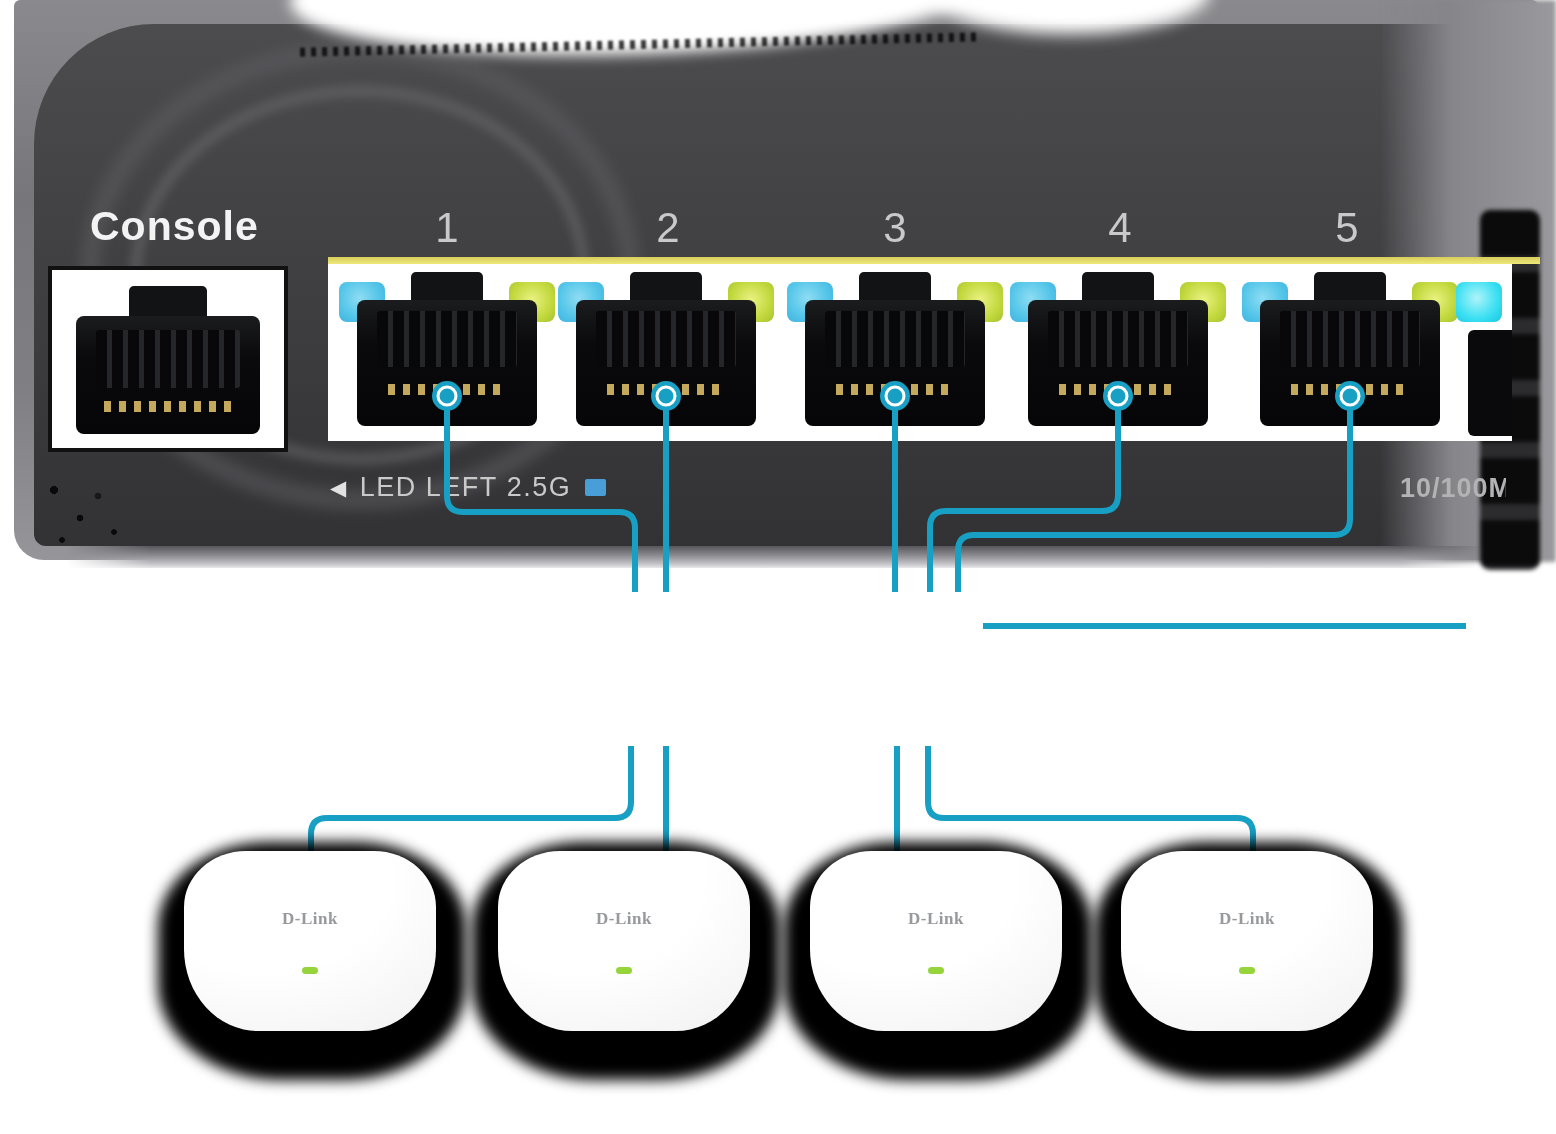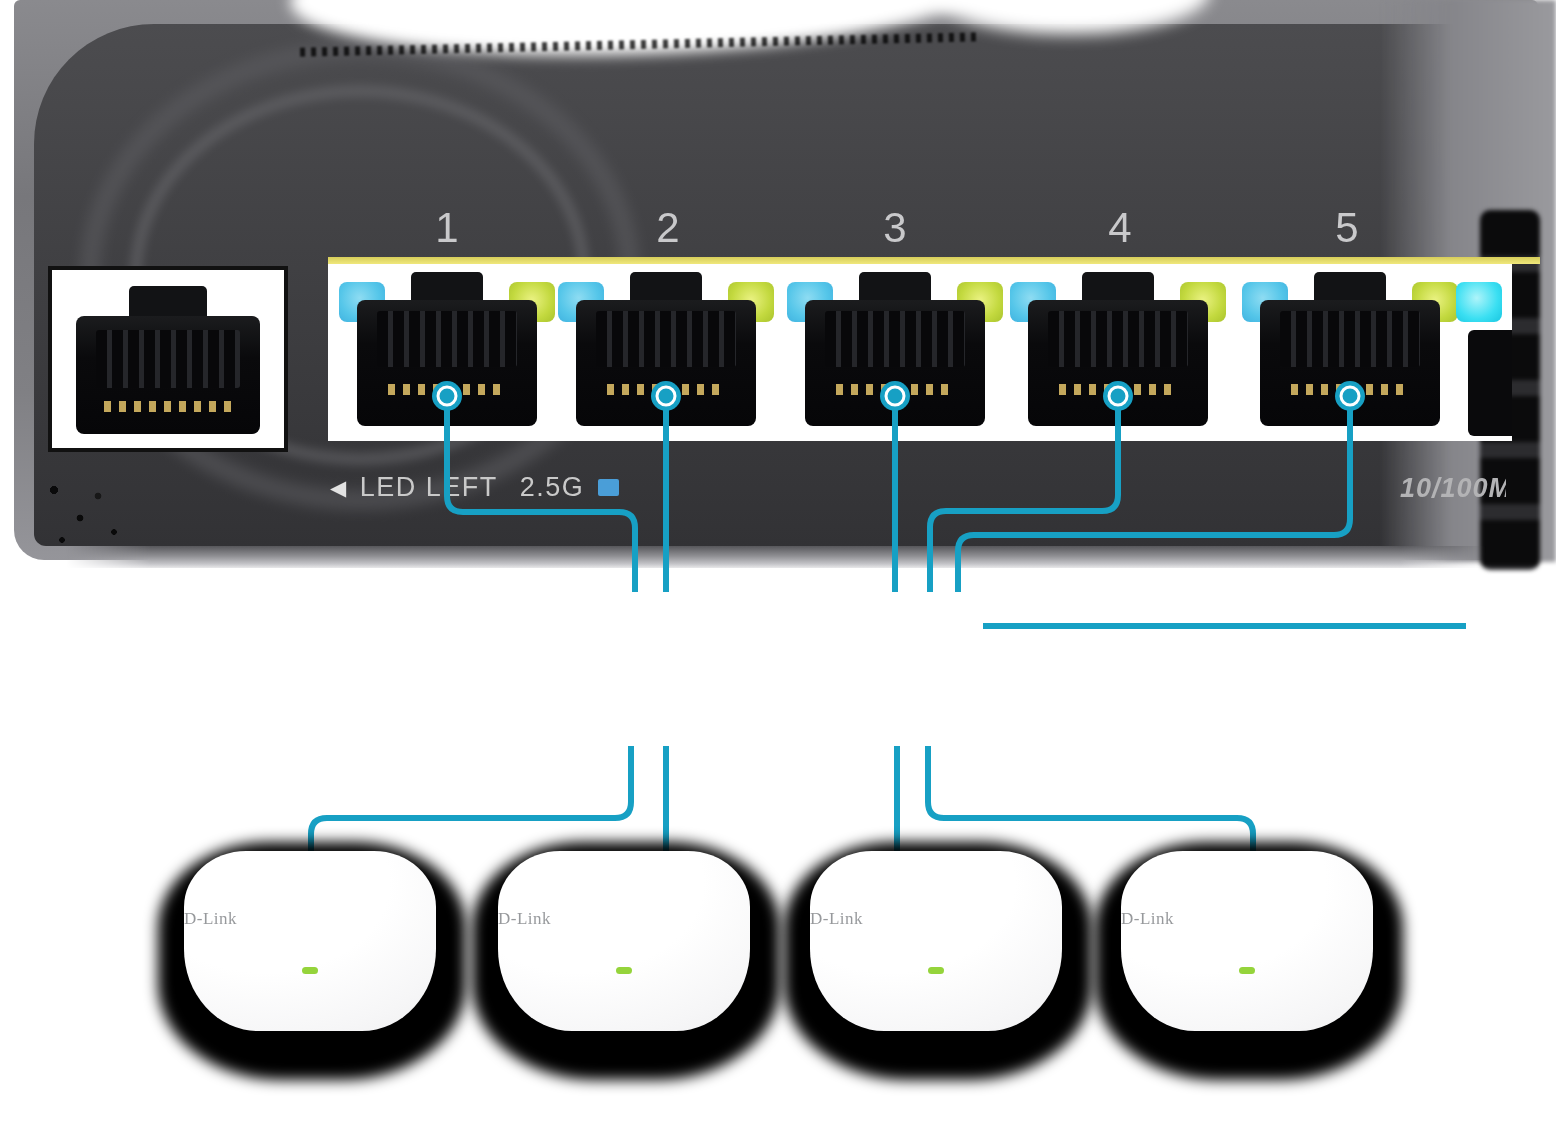--- a/index.html
+++ b/index.html
@@ -73,43 +73,43 @@
   .led-blue  { left:5px;  background:radial-gradient(circle at 45% 40%,#8edcf2 0%,#55c6e9 55%,#3aaede 100%); }
   .led-green { right:5px; background:radial-gradient(circle at 50% 45%,#eaf282 0%,#c3d93f 60%,#a9c32c 100%); }
   .led-cyan  { position:absolute; left:1456px; top:282px; width:46px; height:40px; border-radius:8px;
                background:radial-gradient(circle at 45% 40%,#aef4fa 0%,#3adff2 60%,#18c6e0 100%); }
   .port6-jack { position:absolute; left:1468px; top:330px; width:44px; height:106px;
                 background:#0a0a0c; border-radius:6px 0 0 6px; }
 
   .legend { position:absolute; left:330px; top:472px; display:flex; align-items:center;
             color:#c9c9c9; font-size:27px; letter-spacing:1.5px; }
   .legend .tri { font-size:21px; margin-right:12px; color:#e2e2e2; }
-  .legend .spd { margin-left:22px; }
+  .legend .spd { margin-left:9px; }
   .legend .sq { display:inline-block; width:21px; height:17px; background:#4a9ed8;
                 border-radius:2px; margin-left:14px; }
   .right-label { position:absolute; left:1400px; top:473px; width:106px; overflow:hidden;
-                 color:#b3b3b5; font-size:27px; font-weight:bold; letter-spacing:1px; white-space:nowrap;font-style:italic; }
+                 color:#b3b3b5; font-size:27px; font-weight:bold; letter-spacing:1px; white-space:nowrap; }
 
   
   svg.wires { position:absolute; left:0; top:0; pointer-events:none; }
 
   
   .pill { position:absolute; left:595px; top:592px; width:390px; height:71px; border-radius:36px;
           background:linear-gradient(100deg,#0f87aa 0%,#1597bc 35%,#1fa9ce 100%);
           display:flex; align-items:center; justify-content:center;
           color:#fff; font-size:40px; letter-spacing:.5px; }
 
   
   .ap { position:absolute; top:851px; width:252px; height:180px; }
   .ap::before { content:""; position:absolute; left:-26px; right:-30px; top:-9px; bottom:-49px;
                 background:#000; border-radius:36% 36% 40% 40%; filter:blur(7px); }
   .ap-body { position:absolute; inset:0; border-radius:62px 62px 74px 74px / 56px 56px 82px 82px;
              background:radial-gradient(130% 130% at 32% 18%,#ffffff 38%,#f6f6f7 66%,#e9e9eb 100%); }
-  .ap-logo { position:absolute; left:0; right:0; top:58px; text-align:left;
-             font-family:"Liberation Serif", serif; font-weight:normal; font-size:17px;
+  .ap-logo { position:absolute; left:0; right:0; top:58px; text-align:center;
+             font-family:"Liberation Serif", serif; font-weight:bold; font-size:17px;
              color:#97999c; letter-spacing:.5px; }
   .ap-led { position:absolute; left:50%; top:116px; transform:translateX(-50%);
             width:16px; height:7px; border-radius:4px; background:#95d43b; }
 </style>
 </head>
 <body>
 
 <div class="stage">
 
   <div class="switch">
@@ -118,20 +118,21 @@
     <div class="sw-swirl"></div>
     <div class="sw-swirl2"></div>
     <div class="sw-notch"></div>
     <div class="sw-notch2"></div>
     <div class="sw-speck"></div>
     <div class="sw-rightgray"></div>
     <div class="sw-rightblack"></div>
     <div class="sw-specks-bl"></div>
     <div class="sw-bevel"></div>
 
+    <div class="console-label">Console</div>
 
     <div class="pnum" style="left:447px">1</div>
     <div class="pnum" style="left:668px">2</div>
     <div class="pnum" style="left:895px">3</div>
     <div class="pnum" style="left:1120px">4</div>
     <div class="pnum" style="left:1347px">5</div>
 
     <div class="yellow-bar"></div>
     <div class="white-strip"></div>
 

